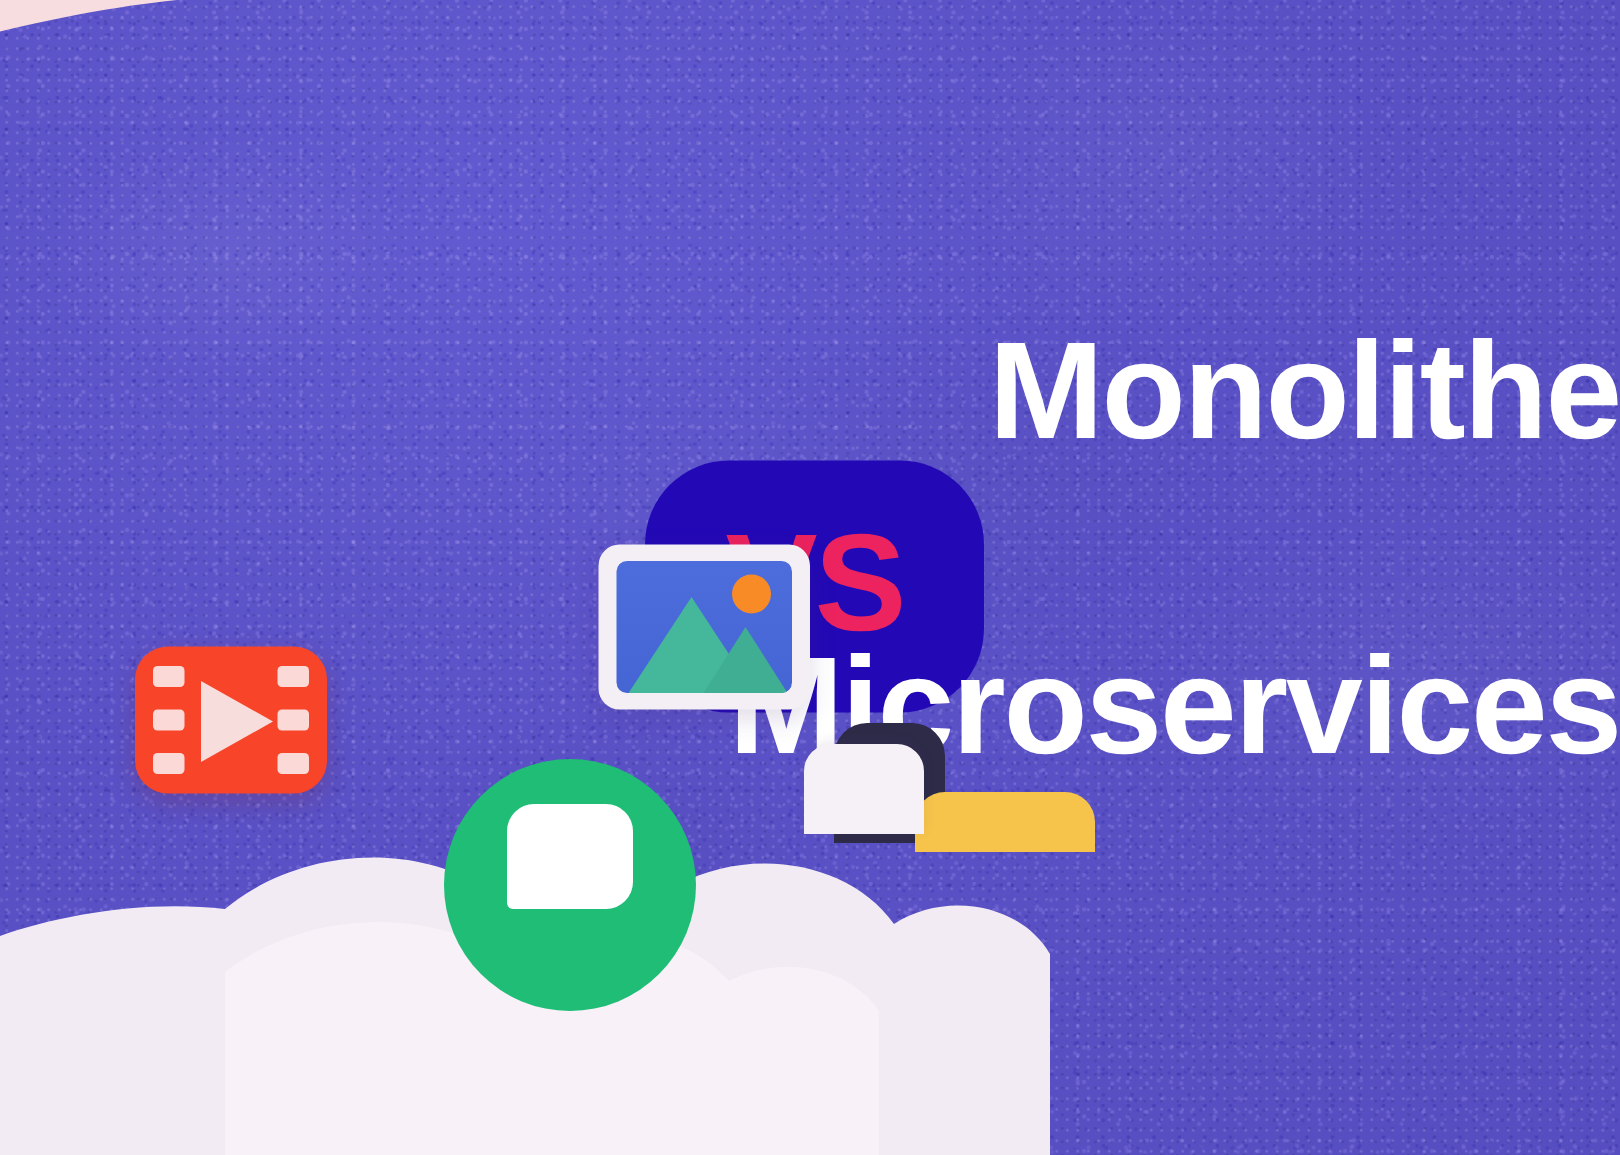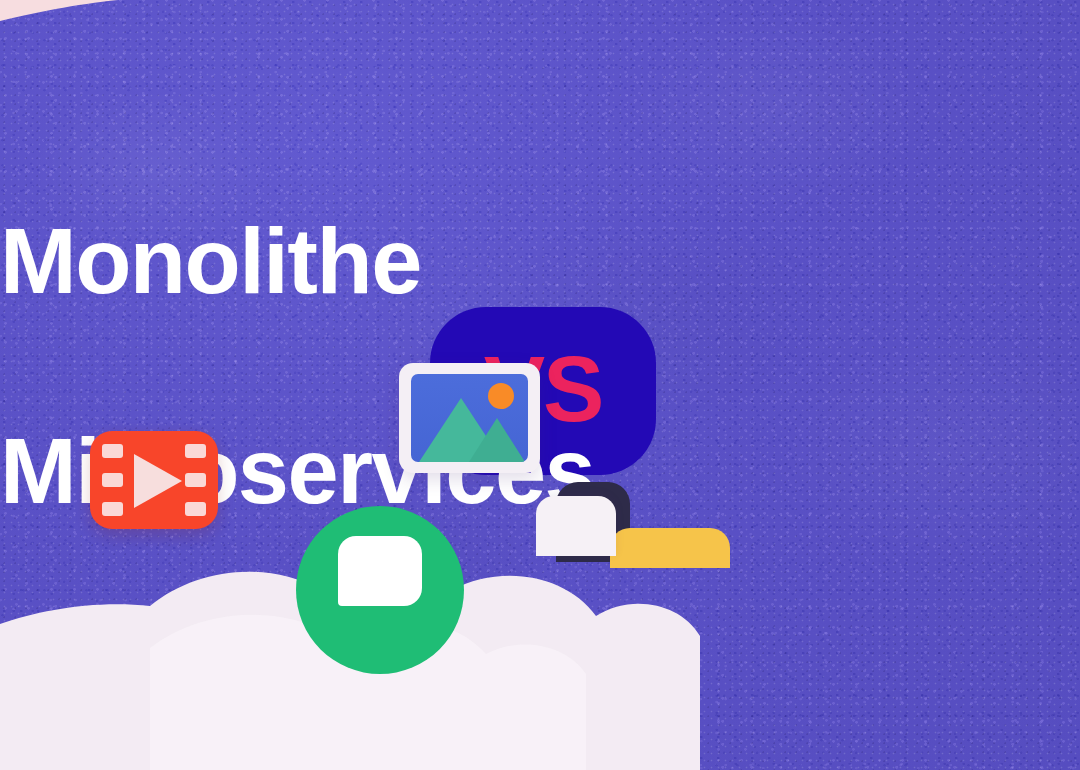--- a/index.html
+++ b/index.html
@@ -101,21 +101,21 @@
     padding-bottom: 4px;
     box-sizing: border-box;
   }
 
   
   .headline {
     position: absolute;
     left: 0;
     right: 0;
     top: 215px;
-    text-align: left;
+    text-align: right;
     color: #ffffff;
     font-weight: 800;
     font-size: 92px;
     line-height: 1.0;
     letter-spacing: -1.5px;
     z-index: 3;
     pointer-events: none;
   }
   .headline .line1 {
     display: block;

